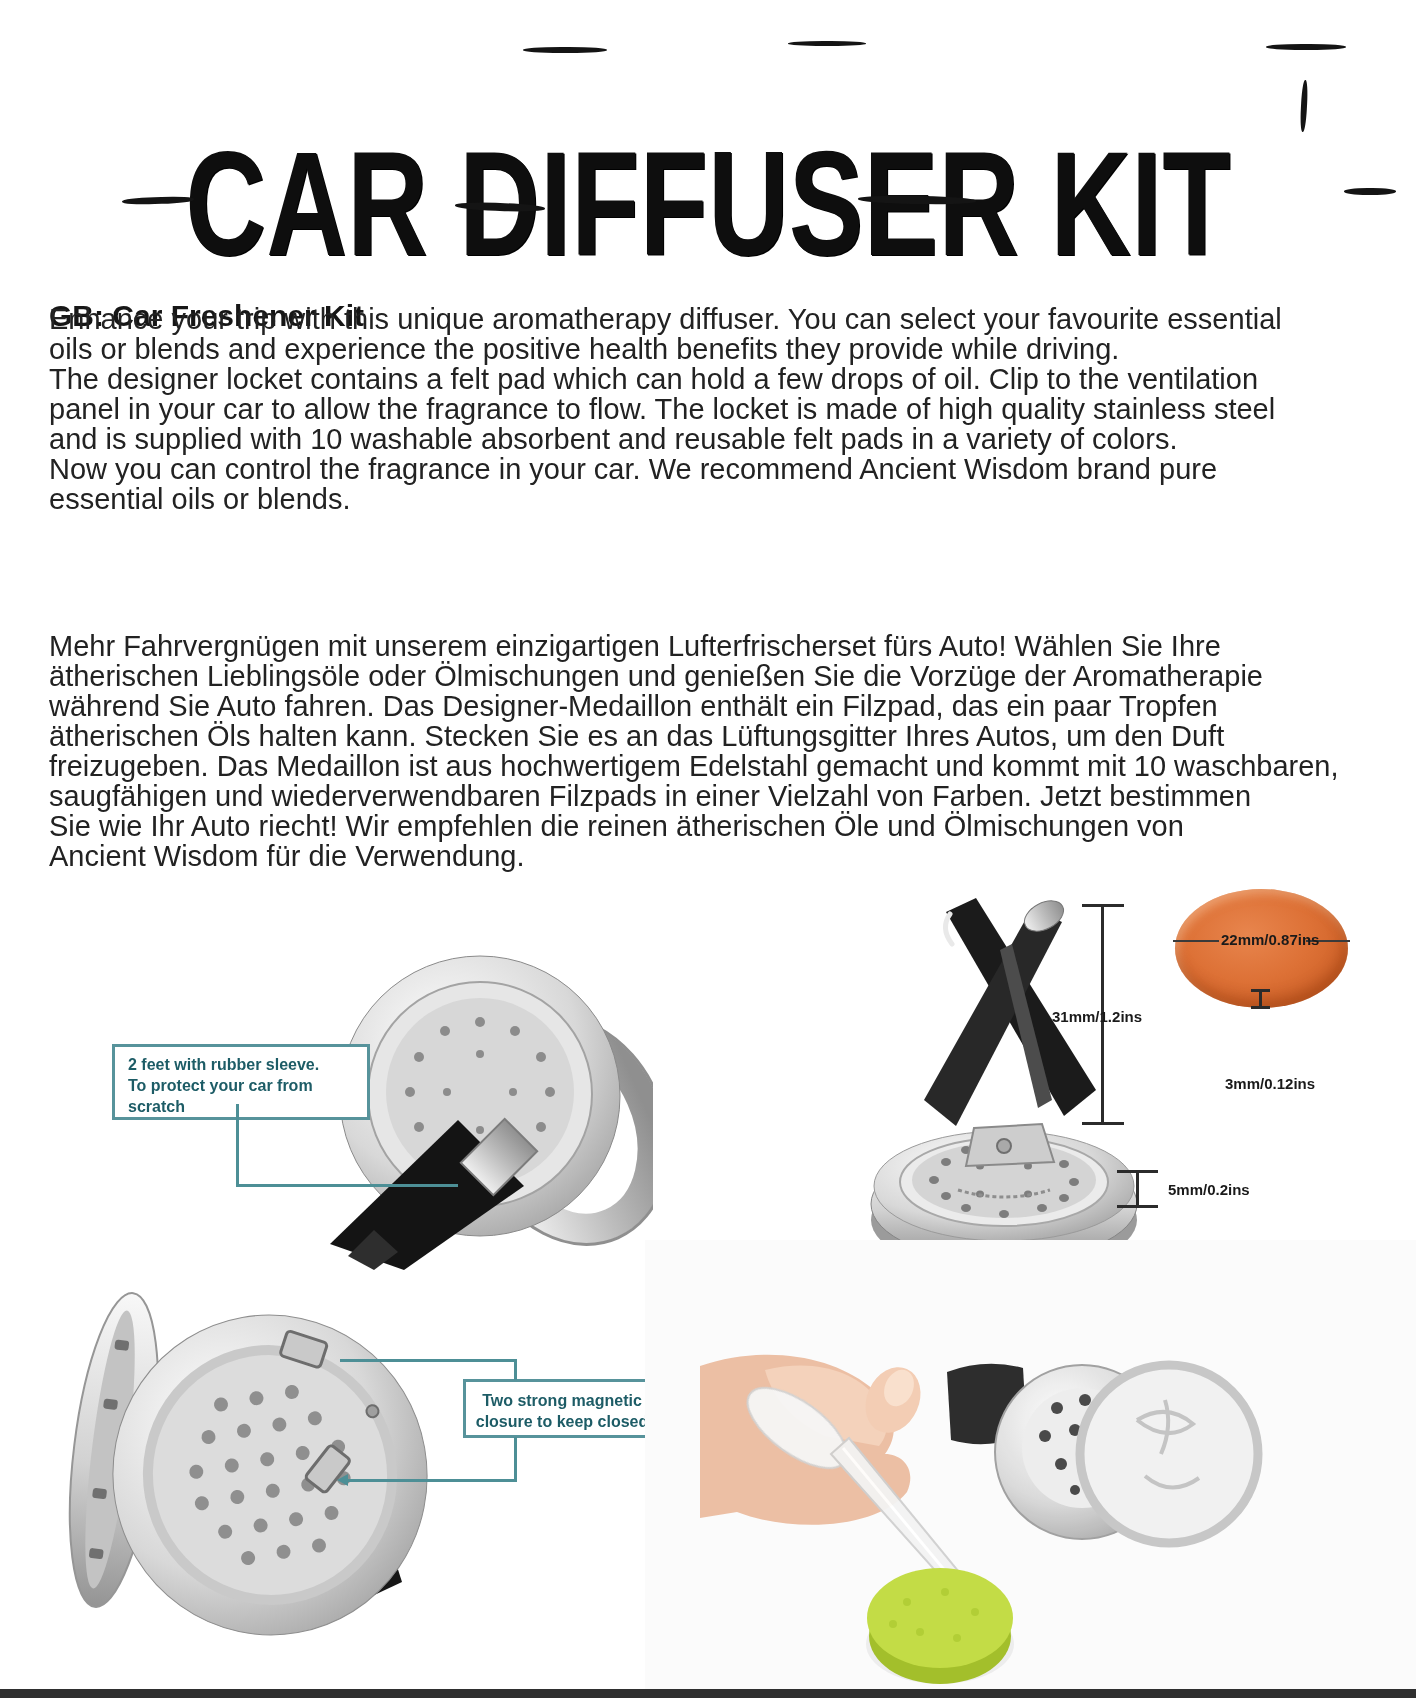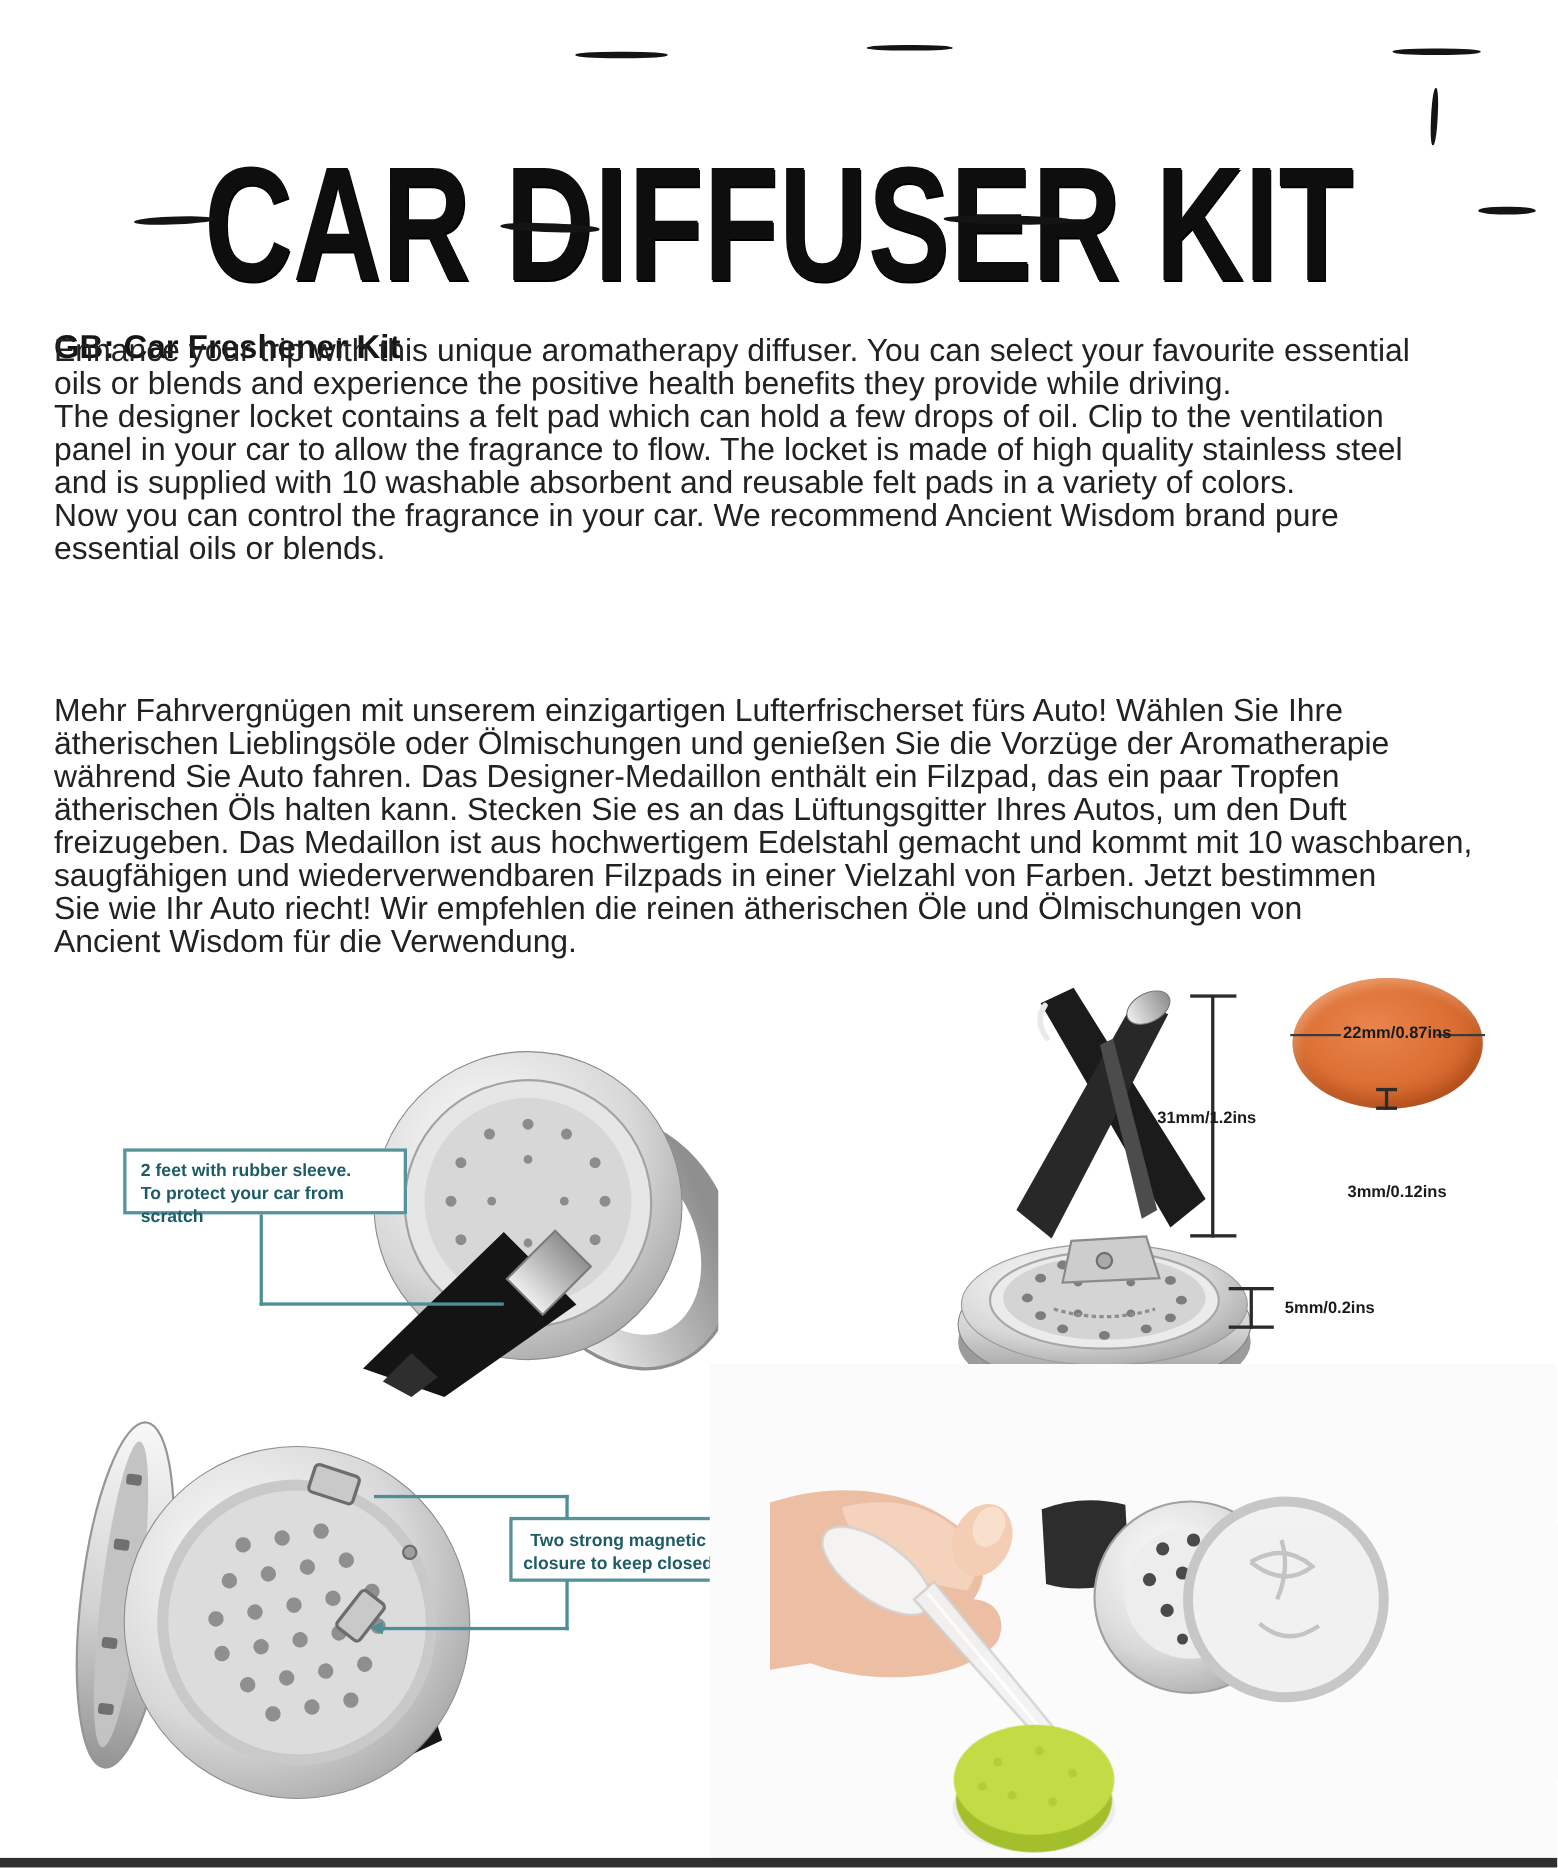--- a/index.html
+++ b/index.html
@@ -18,21 +18,21 @@
   .grunge{position:absolute;background:#141414;border-radius:45%;}
   
   .sec-heading{position:absolute;left:49px;font-size:30px;font-weight:bold;color:#161616;white-space:nowrap;}
   .sec-body{position:absolute;left:49px;width:1360px;font-size:29px;line-height:30px;color:#222;white-space:pre-line;}
   
   .callout{
     position:absolute;border:3px solid #57939b;background:#ffffff;color:#1d5c66;
     font-size:16px;font-weight:bold;line-height:21px;white-space:pre-line;
     box-sizing:border-box;
   }
-  .callout.feet{left:112px;top:1044px;width:258px;height:60px;padding:7px 0 0 13px;}
+  .callout.feet{left:112px;top:1044px;width:258px;height:76px;padding:7px 0 0 13px;}
   .callout.magnets{left:463px;top:1379px;width:198px;height:59px;padding:8px 0 16px 0;text-align:center;}
   .tealline{position:absolute;background:#4d8f96;}
   .arrow-left{
     position:absolute;width:0;height:0;
     border-top:6px solid transparent;border-bottom:6px solid transparent;
     border-right:11px solid #4d8f96;
   }
   
   .dimline{position:absolute;background:#2b2b2b;}
   .dimlabel{position:absolute;font-size:15px;font-weight:bold;color:#1a1a1a;white-space:nowrap;}

